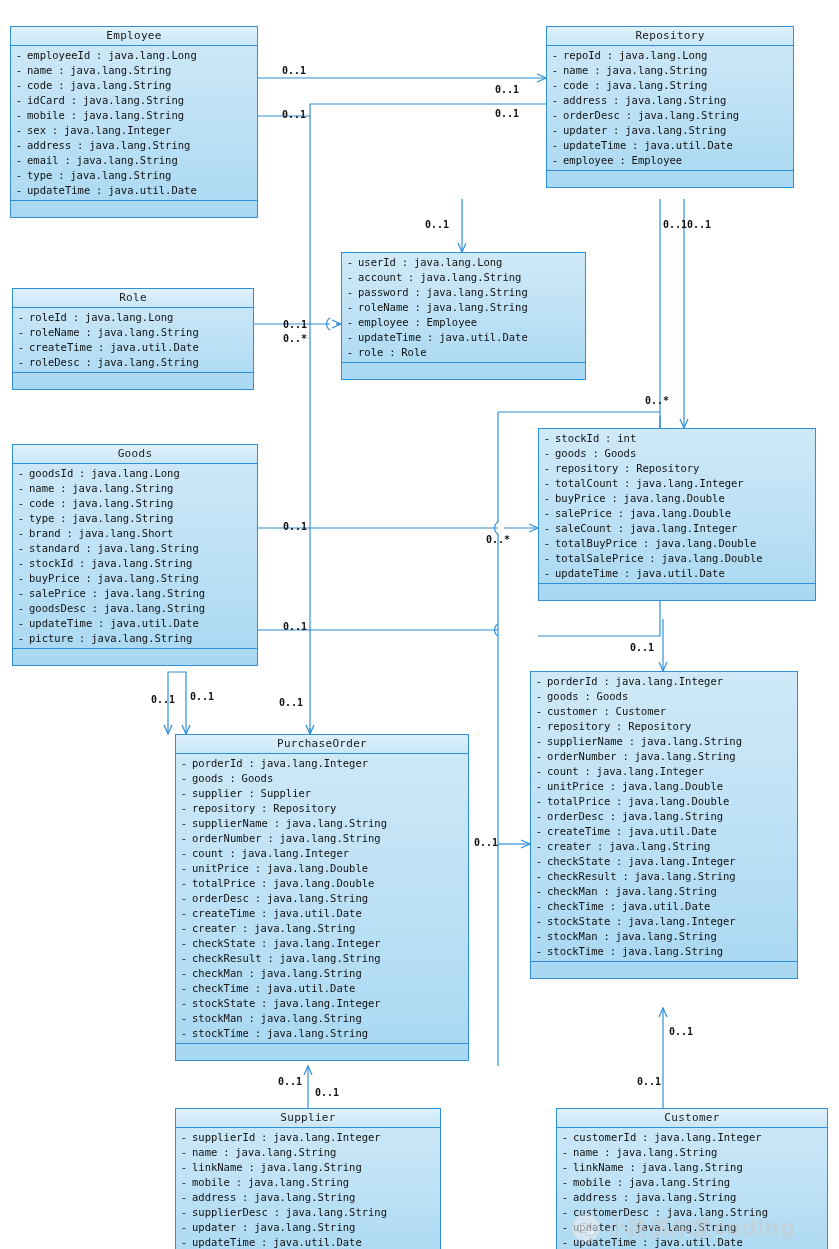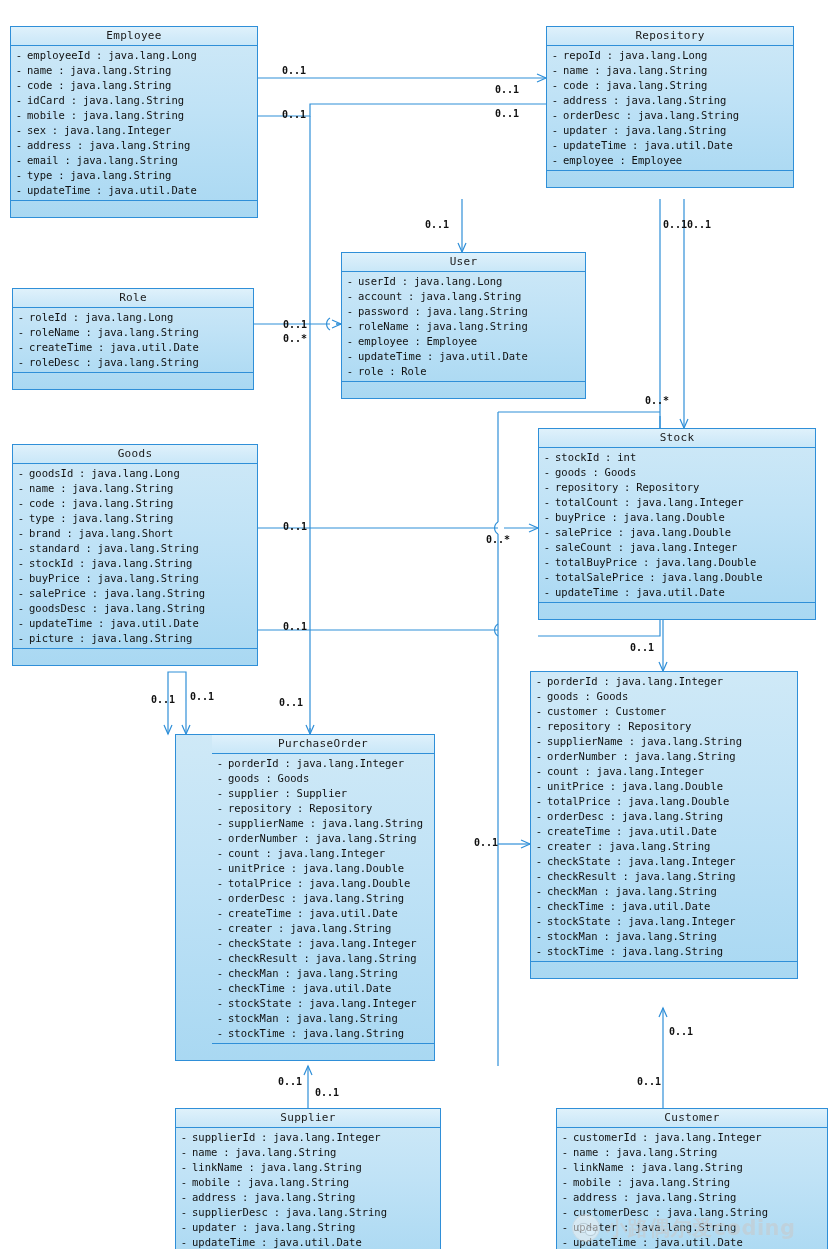--- a/index.html
+++ b/index.html
@@ -208,21 +208,20 @@
           <div class="attr"><span class="vis">-</span><span class="nm" style="flex: 0 0 6px;">code</span><span class="col">:</span><span class="ty">java.lang.String</span></div>
           <div class="attr"><span class="vis">-</span><span class="nm" style="flex: 0 0 6px;">address</span><span class="col">:</span><span class="ty">java.lang.String</span></div>
           <div class="attr"><span class="vis">-</span><span class="nm" style="flex: 0 0 6px;">orderDesc</span><span class="col">:</span><span class="ty">java.lang.String</span></div>
           <div class="attr"><span class="vis">-</span><span class="nm" style="flex: 0 0 6px;">updater</span><span class="col">:</span><span class="ty">java.lang.String</span></div>
           <div class="attr"><span class="vis">-</span><span class="nm" style="flex: 0 0 6px;">updateTime</span><span class="col">:</span><span class="ty">java.util.Date</span></div>
           <div class="attr"><span class="vis">-</span><span class="nm" style="flex: 0 0 6px;">employee</span><span class="col">:</span><span class="ty">Employee</span></div>
         </div>
         <div class="uml-ops"></div>
       </div>
       <div class="uml-class" style="left: 341px; top: 236px; width: 245px;">
-        <div class="uml-title">User</div>
         <div class="uml-attrs">
           <div class="attr"><span class="vis">-</span><span class="nm" style="flex: 0 0 6px;">userId</span><span class="col">:</span><span class="ty">java.lang.Long</span></div>
           <div class="attr"><span class="vis">-</span><span class="nm" style="flex: 0 0 6px;">account</span><span class="col">:</span><span class="ty">java.lang.String</span></div>
           <div class="attr"><span class="vis">-</span><span class="nm" style="flex: 0 0 6px;">password</span><span class="col">:</span><span class="ty">java.lang.String</span></div>
           <div class="attr"><span class="vis">-</span><span class="nm" style="flex: 0 0 6px;">roleName</span><span class="col">:</span><span class="ty">java.lang.String</span></div>
           <div class="attr"><span class="vis">-</span><span class="nm" style="flex: 0 0 6px;">employee</span><span class="col">:</span><span class="ty">Employee</span></div>
           <div class="attr"><span class="vis">-</span><span class="nm" style="flex: 0 0 6px;">updateTime</span><span class="col">:</span><span class="ty">java.util.Date</span></div>
           <div class="attr"><span class="vis">-</span><span class="nm" style="flex: 0 0 6px;">role</span><span class="col">:</span><span class="ty">Role</span></div>
         </div>
         <div class="uml-ops"></div>
@@ -249,21 +248,20 @@
           <div class="attr"><span class="vis">-</span><span class="nm" style="flex: 0 0 6px;">stockId</span><span class="col">:</span><span class="ty">java.lang.String</span></div>
           <div class="attr"><span class="vis">-</span><span class="nm" style="flex: 0 0 6px;">buyPrice</span><span class="col">:</span><span class="ty">java.lang.String</span></div>
           <div class="attr"><span class="vis">-</span><span class="nm" style="flex: 0 0 6px;">salePrice</span><span class="col">:</span><span class="ty">java.lang.String</span></div>
           <div class="attr"><span class="vis">-</span><span class="nm" style="flex: 0 0 6px;">goodsDesc</span><span class="col">:</span><span class="ty">java.lang.String</span></div>
           <div class="attr"><span class="vis">-</span><span class="nm" style="flex: 0 0 6px;">updateTime</span><span class="col">:</span><span class="ty">java.util.Date</span></div>
           <div class="attr"><span class="vis">-</span><span class="nm" style="flex: 0 0 6px;">picture</span><span class="col">:</span><span class="ty">java.lang.String</span></div>
         </div>
         <div class="uml-ops"></div>
       </div>
       <div class="uml-class" style="left: 538px; top: 412px; width: 278px;">
-        <div class="uml-title">Stock</div>
         <div class="uml-attrs">
           <div class="attr"><span class="vis">-</span><span class="nm" style="flex: 0 0 6px;">stockId</span><span class="col">:</span><span class="ty">int</span></div>
           <div class="attr"><span class="vis">-</span><span class="nm" style="flex: 0 0 6px;">goods</span><span class="col">:</span><span class="ty">Goods</span></div>
           <div class="attr"><span class="vis">-</span><span class="nm" style="flex: 0 0 6px;">repository</span><span class="col">:</span><span class="ty">Repository</span></div>
           <div class="attr"><span class="vis">-</span><span class="nm" style="flex: 0 0 6px;">totalCount</span><span class="col">:</span><span class="ty">java.lang.Integer</span></div>
           <div class="attr"><span class="vis">-</span><span class="nm" style="flex: 0 0 6px;">buyPrice</span><span class="col">:</span><span class="ty">java.lang.Double</span></div>
           <div class="attr"><span class="vis">-</span><span class="nm" style="flex: 0 0 6px;">salePrice</span><span class="col">:</span><span class="ty">java.lang.Double</span></div>
           <div class="attr"><span class="vis">-</span><span class="nm" style="flex: 0 0 6px;">saleCount</span><span class="col">:</span><span class="ty">java.lang.Integer</span></div>
           <div class="attr"><span class="vis">-</span><span class="nm" style="flex: 0 0 6px;">totalBuyPrice</span><span class="col">:</span><span class="ty">java.lang.Double</span></div>
           <div class="attr"><span class="vis">-</span><span class="nm" style="flex: 0 0 6px;">totalSalePrice</span><span class="col">:</span><span class="ty">java.lang.Double</span></div>
@@ -288,21 +286,21 @@
           <div class="attr"><span class="vis">-</span><span class="nm" style="flex: 0 0 6px;">checkState</span><span class="col">:</span><span class="ty">java.lang.Integer</span></div>
           <div class="attr"><span class="vis">-</span><span class="nm" style="flex: 0 0 6px;">checkResult</span><span class="col">:</span><span class="ty">java.lang.String</span></div>
           <div class="attr"><span class="vis">-</span><span class="nm" style="flex: 0 0 6px;">checkMan</span><span class="col">:</span><span class="ty">java.lang.String</span></div>
           <div class="attr"><span class="vis">-</span><span class="nm" style="flex: 0 0 6px;">checkTime</span><span class="col">:</span><span class="ty">java.util.Date</span></div>
           <div class="attr"><span class="vis">-</span><span class="nm" style="flex: 0 0 6px;">stockState</span><span class="col">:</span><span class="ty">java.lang.Integer</span></div>
           <div class="attr"><span class="vis">-</span><span class="nm" style="flex: 0 0 6px;">stockMan</span><span class="col">:</span><span class="ty">java.lang.String</span></div>
           <div class="attr"><span class="vis">-</span><span class="nm" style="flex: 0 0 6px;">stockTime</span><span class="col">:</span><span class="ty">java.lang.String</span></div>
         </div>
         <div class="uml-ops"></div>
       </div>
-      <div class="uml-class" style="left: 175px; top: 718px; width: 260px; padding-left: 36px;">
+      <div class="uml-class" style="left: 175px; top: 718px; width: 294px;">
         <div class="uml-title">PurchaseOrder</div>
         <div class="uml-attrs">
           <div class="attr"><span class="vis">-</span><span class="nm" style="flex: 0 0 6px;">porderId</span><span class="col">:</span><span class="ty">java.lang.Integer</span></div>
           <div class="attr"><span class="vis">-</span><span class="nm" style="flex: 0 0 6px;">goods</span><span class="col">:</span><span class="ty">Goods</span></div>
           <div class="attr"><span class="vis">-</span><span class="nm" style="flex: 0 0 6px;">supplier</span><span class="col">:</span><span class="ty">Supplier</span></div>
           <div class="attr"><span class="vis">-</span><span class="nm" style="flex: 0 0 6px;">repository</span><span class="col">:</span><span class="ty">Repository</span></div>
           <div class="attr"><span class="vis">-</span><span class="nm" style="flex: 0 0 6px;">supplierName</span><span class="col">:</span><span class="ty">java.lang.String</span></div>
           <div class="attr"><span class="vis">-</span><span class="nm" style="flex: 0 0 6px;">orderNumber</span><span class="col">:</span><span class="ty">java.lang.String</span></div>
           <div class="attr"><span class="vis">-</span><span class="nm" style="flex: 0 0 6px;">count</span><span class="col">:</span><span class="ty">java.lang.Integer</span></div>
           <div class="attr"><span class="vis">-</span><span class="nm" style="flex: 0 0 6px;">unitPrice</span><span class="col">:</span><span class="ty">java.lang.Double</span></div>

